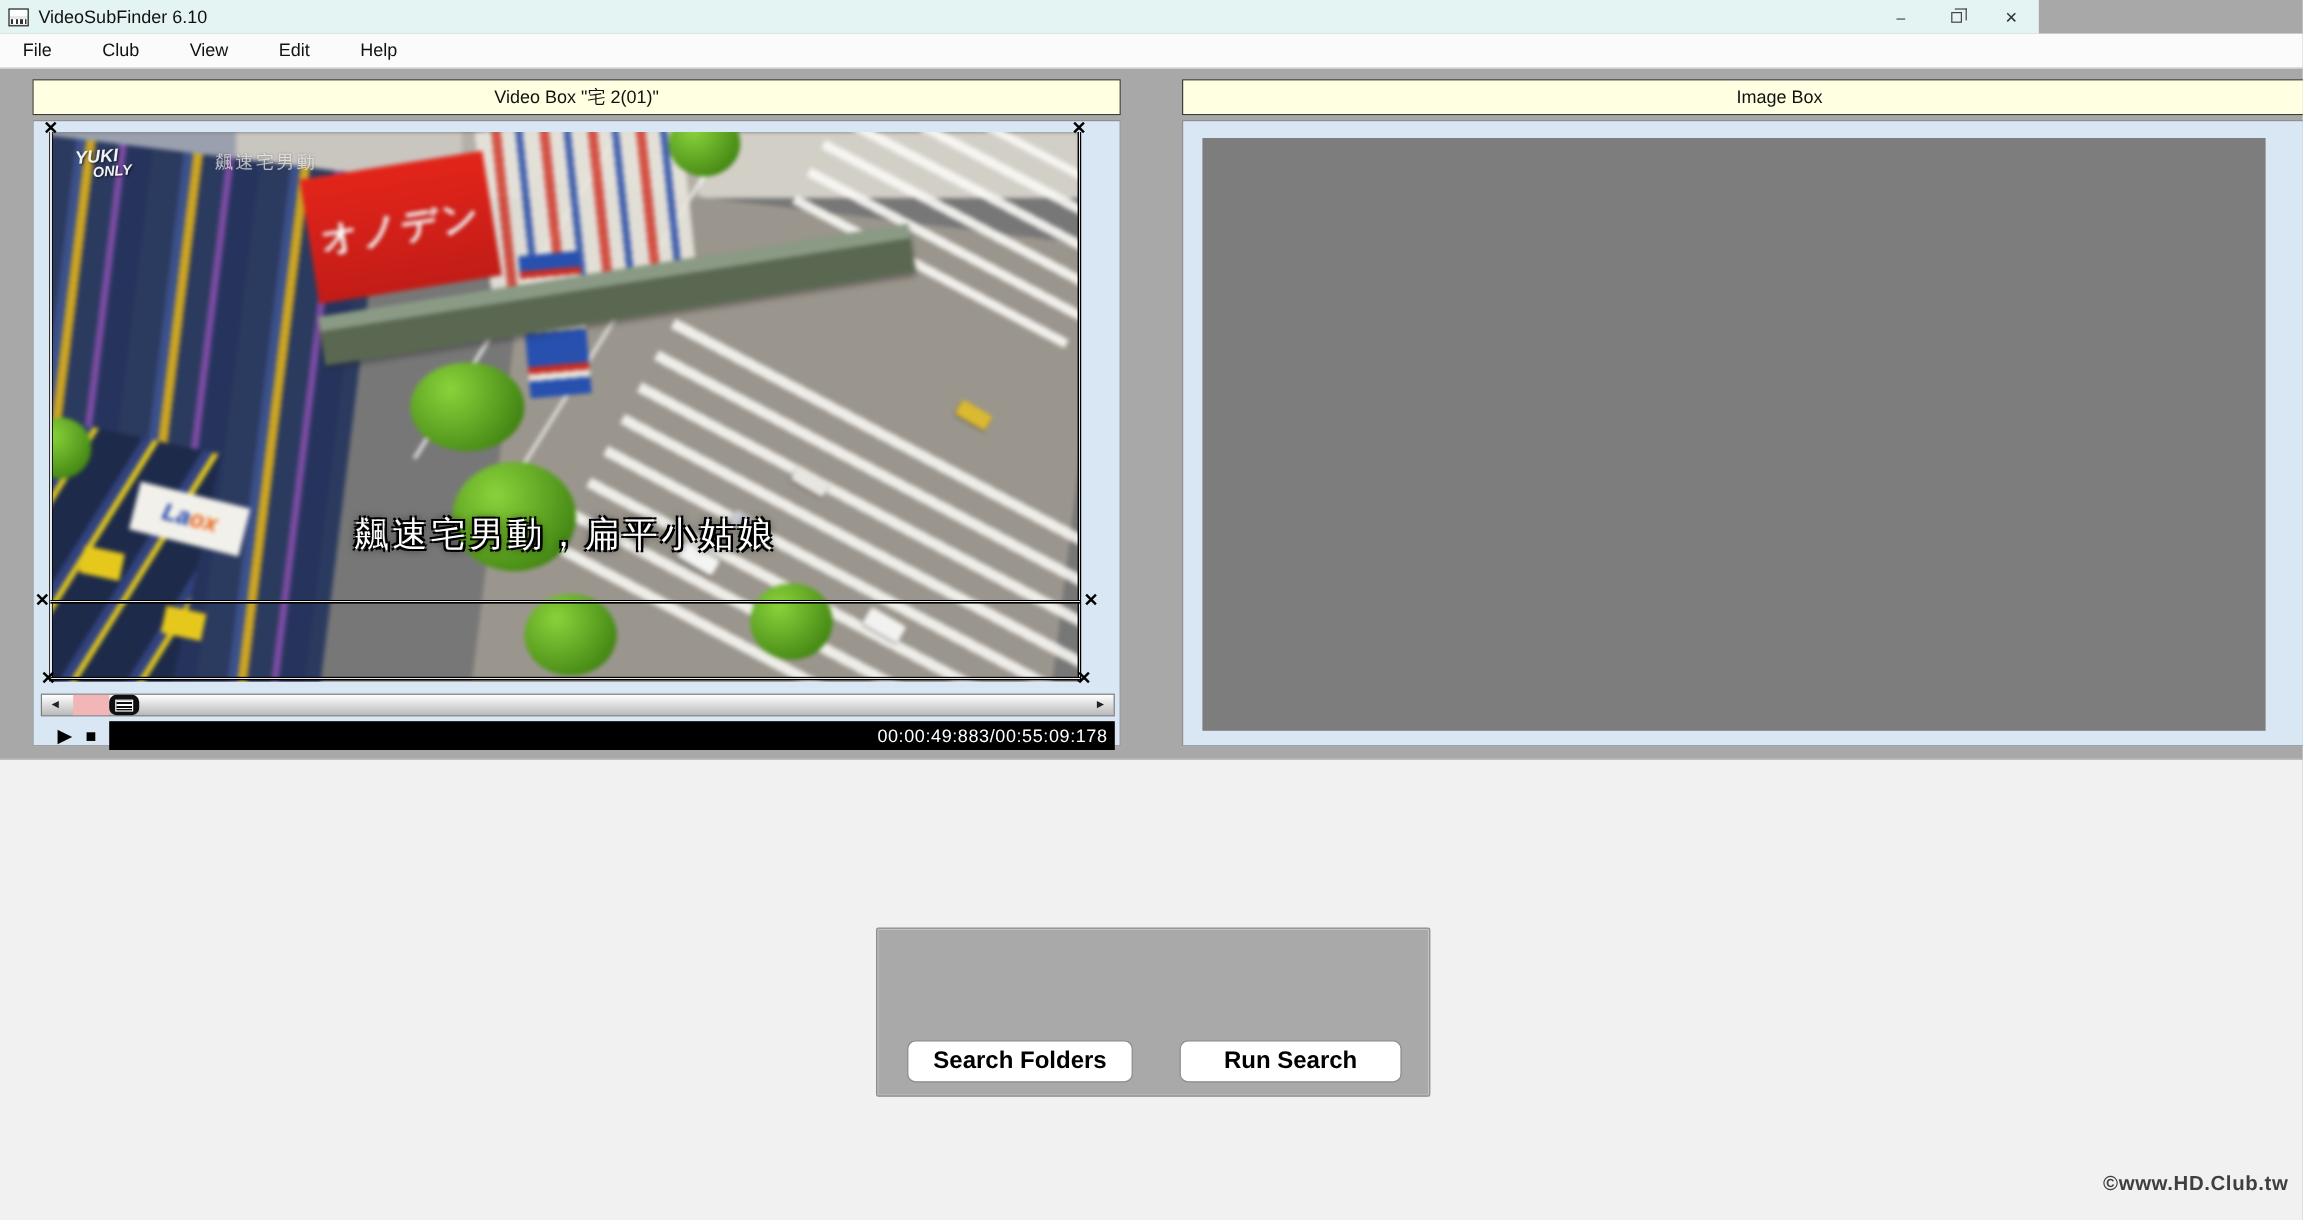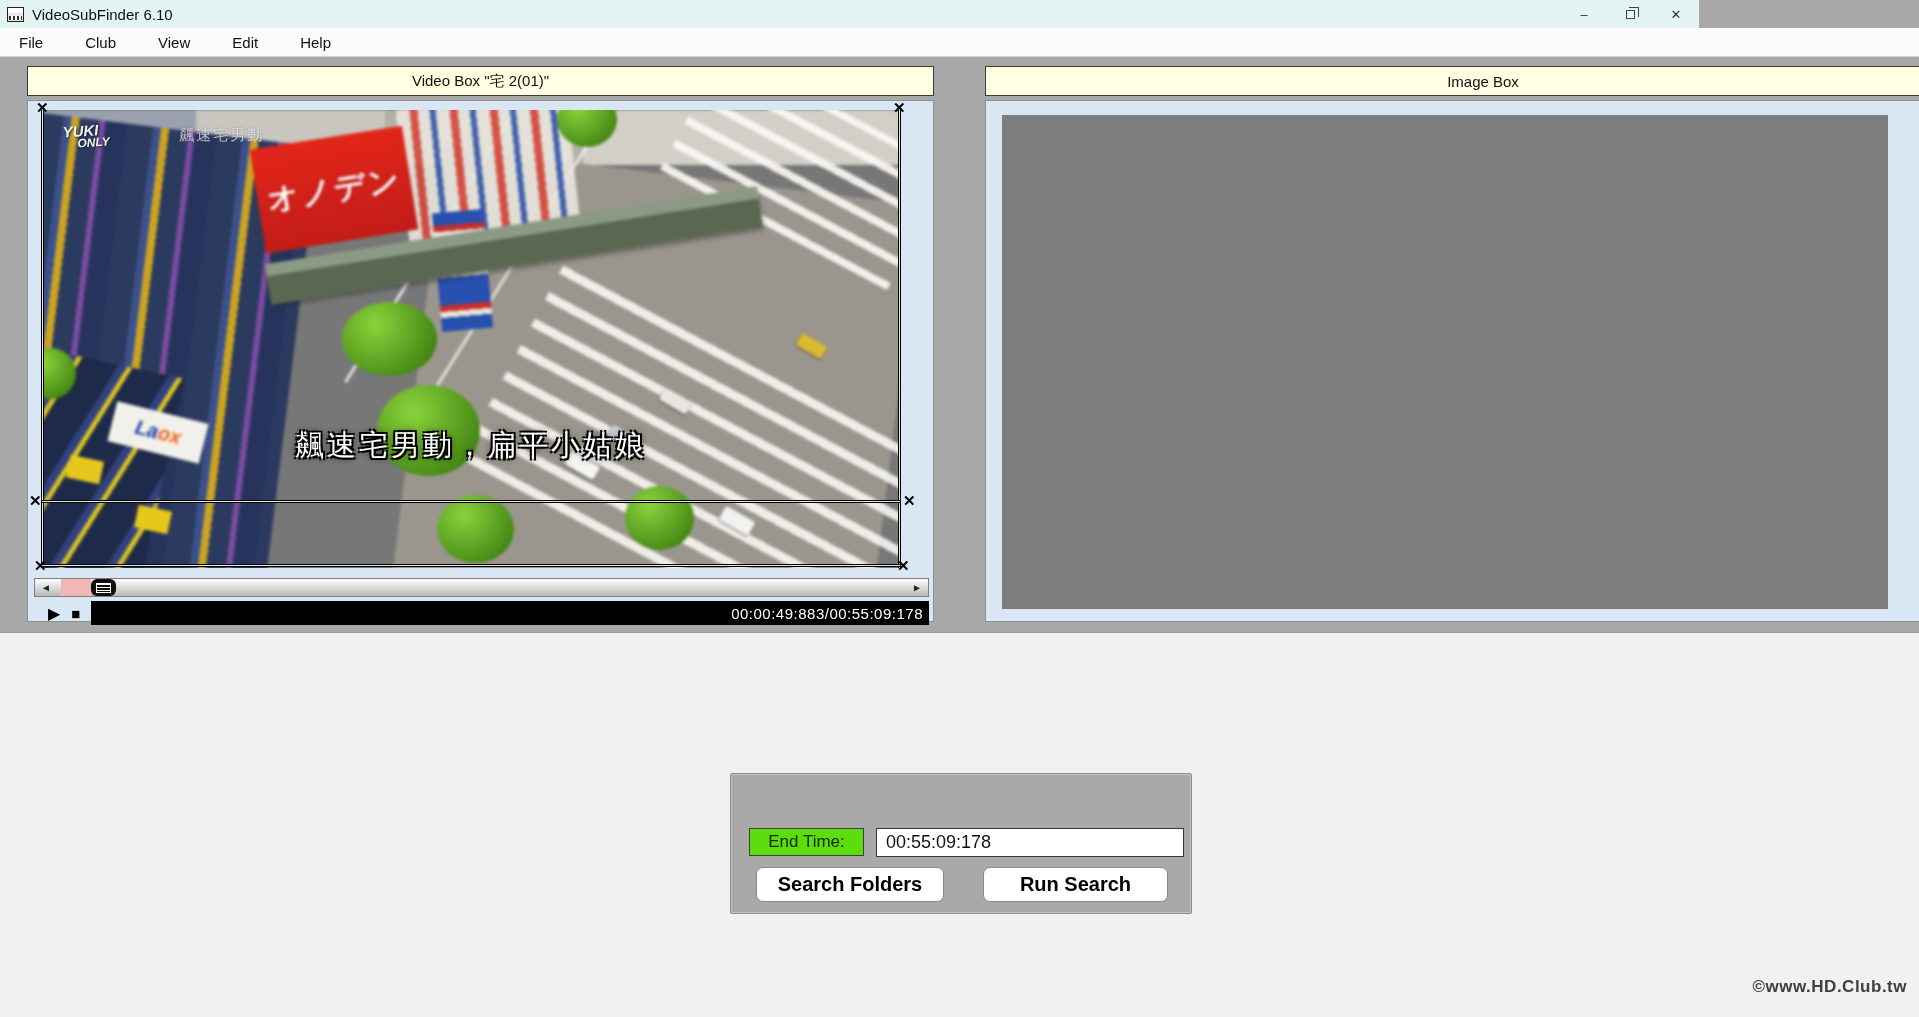--- a/index.html
+++ b/index.html
@@ -257,24 +257,20 @@
   <div class="panel image-panel">
     <div class="panel-header">Image Box</div>
     <div class="panel-body">
       <div class="image-placeholder"></div>
     </div>
   </div>
 
   <div class="notebook">
 
     <div class="search-box">
-      <div class="time-row row-end">
-        <div class="green-label">End Time:</div>
-        <input class="time-input" type="text" value="00:55:09:178" style="">
-      </div>
       <div class="sb-btn btn-clear">Search Folders</div>
       <div class="sb-btn btn-run">Run Search</div>
     </div>
 
     <div class="footer-watermark" style="color:#3f3f3f; text-shadow:none;">©www.HD.Club.tw</div>
   </div>
 
 </div>
 
 </body></html>

